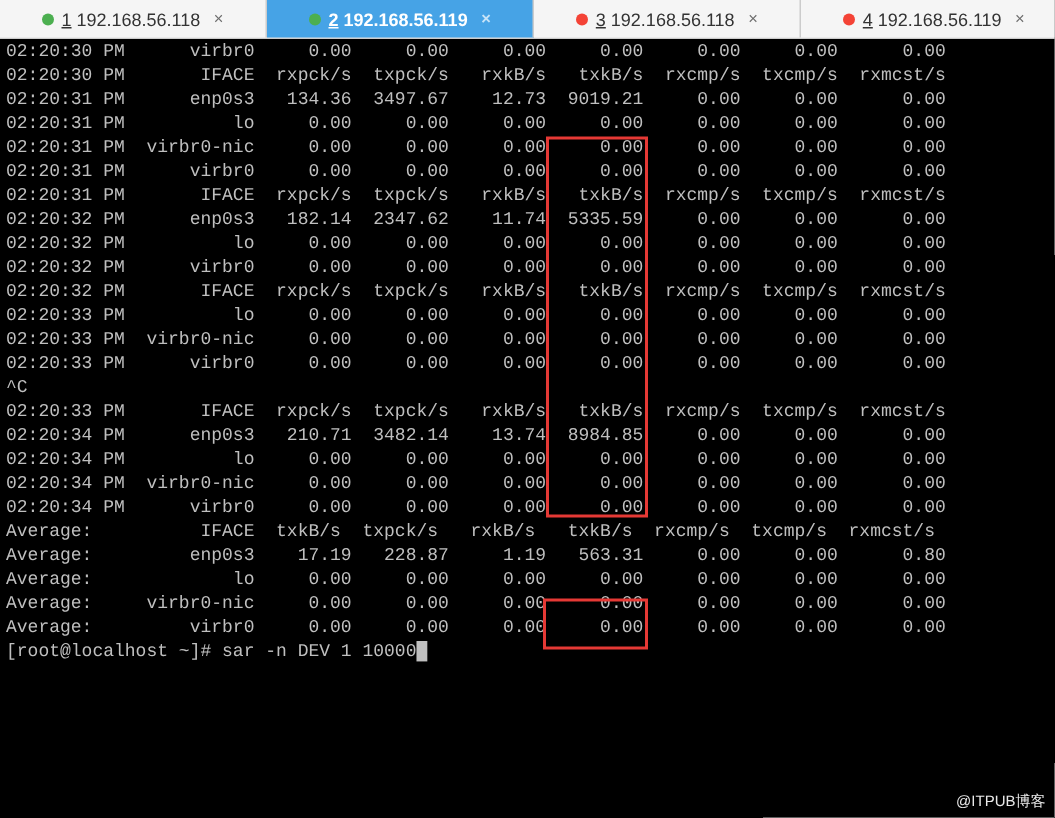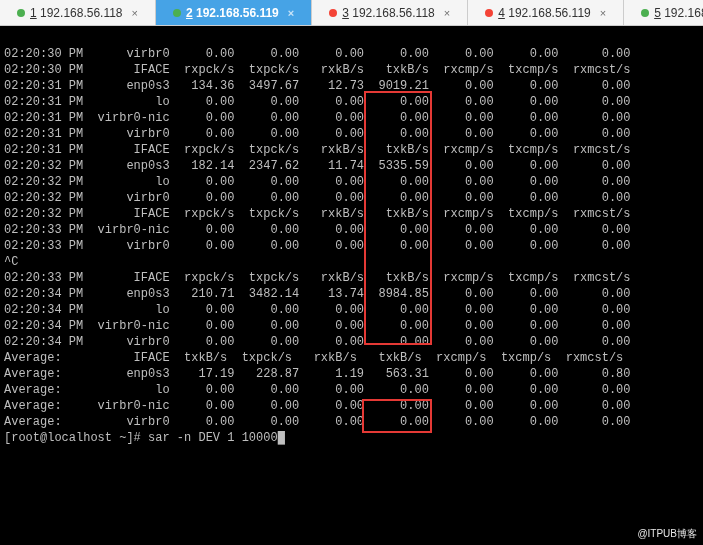--- a/index.html
+++ b/index.html
@@ -1,25 +1,25 @@
 <!DOCTYPE html>
 <html><head>
 <meta charset="utf-8">
 <style>
   * { margin:0; padding:0; box-sizing:border-box; }
   body { width:703px; height:545px; font-family:"Consolas","Courier New",monospace; font-size:12px; background:#fff; overflow:hidden; position:relative; }
   .tabs { display:flex; height:26px; background:#f0f0f0; border-bottom:1px solid #ccc; }
-  .tab { display:flex; align-items:center; gap:5px; padding:0 17px; border-right:1px solid #ccc; background:#f5f5f5; font-family:Arial,sans-serif; font-size:12px; color:#333; white-space:nowrap; position:relative; }
+  .tab { display:flex; align-items:center; gap:5px; padding:0 28px; border-right:1px solid #ccc; background:#f5f5f5; font-family:Arial,sans-serif; font-size:12px; color:#333; white-space:nowrap; position:relative; }
   .tab.active { background:#46a3e6; color:#fff;font-weight:bold; }
   .tab .dot { width:8px; height:8px; border-radius:50%; display:inline-block; }
   .dot.green { background:#4caf50; }
   .dot.red { background:#f44336; }
   .tab .close { margin-left:4px; font-size:11px; opacity:.7; }
   .tab u { text-decoration:underline; }
-  .term { background:#000; color:#bfbfbf; height:519px; padding:20px 0 0 4px; line-height:16px; position:relative; }
+  .term { background:#000; color:#bfbfbf; height:519px; padding:0 0 0 4px; line-height:16px; position:relative; }
   .row { white-space:pre; }
   .hl1 { position:absolute; border:2px solid #e53935; pointer-events:none; }
   .box-a { left:364px; top:65px; width:68px; height:254px; }
   .box-b { left:362px; top:373px; width:70px; height:34px; }
   .watermark { position:absolute; right:6px; bottom:4px; color:#e8e8e8; font-family:Arial,sans-serif; font-size:10px; }
 </style>
 </head>
 <body>
 
 <div class="tabs">
@@ -59,20 +59,21 @@
     <div class="row">02:20:31 PM          lo     0.00     0.00     0.00     0.00     0.00     0.00      0.00</div>
     <div class="row">02:20:31 PM  virbr0-nic     0.00     0.00     0.00     0.00     0.00     0.00      0.00</div>
     <div class="row">02:20:31 PM      virbr0     0.00     0.00     0.00     0.00     0.00     0.00      0.00</div>
     <div class="row"></div>
     <div class="row">02:20:31 PM       IFACE  rxpck/s  txpck/s   rxkB/s   txkB/s  rxcmp/s  txcmp/s  rxmcst/s</div>
     <div class="row">02:20:32 PM      enp0s3   182.14  2347.62    11.74  5335.59     0.00     0.00      0.00</div>
     <div class="row">02:20:32 PM          lo     0.00     0.00     0.00     0.00     0.00     0.00      0.00</div>
     <div class="row">02:20:32 PM      virbr0     0.00     0.00     0.00     0.00     0.00     0.00      0.00</div>
     <div class="row"></div>
     <div class="row">02:20:32 PM       IFACE  rxpck/s  txpck/s   rxkB/s   txkB/s  rxcmp/s  txcmp/s  rxmcst/s</div>
+    <div class="row">02:20:33 PM          lo     0.00     0.00     0.00     0.00     0.00     0.00      0.00</div>
     <div class="row">02:20:33 PM  virbr0-nic     0.00     0.00     0.00     0.00     0.00     0.00      0.00</div>
     <div class="row">02:20:33 PM      virbr0     0.00     0.00     0.00     0.00     0.00     0.00      0.00</div>
     <div class="row"></div>
     <div class="row">^C</div>
     <div class="row"></div>
     <div class="row">02:20:33 PM       IFACE  rxpck/s  txpck/s   rxkB/s   txkB/s  rxcmp/s  txcmp/s  rxmcst/s</div>
     <div class="row">02:20:34 PM      enp0s3   210.71  3482.14    13.74  8984.85     0.00     0.00      0.00</div>
     <div class="row">02:20:34 PM          lo     0.00     0.00     0.00     0.00     0.00     0.00      0.00</div>
     <div class="row">02:20:34 PM  virbr0-nic     0.00     0.00     0.00     0.00     0.00     0.00      0.00</div>
     <div class="row">02:20:34 PM      virbr0     0.00     0.00     0.00     0.00     0.00     0.00      0.00</div>

